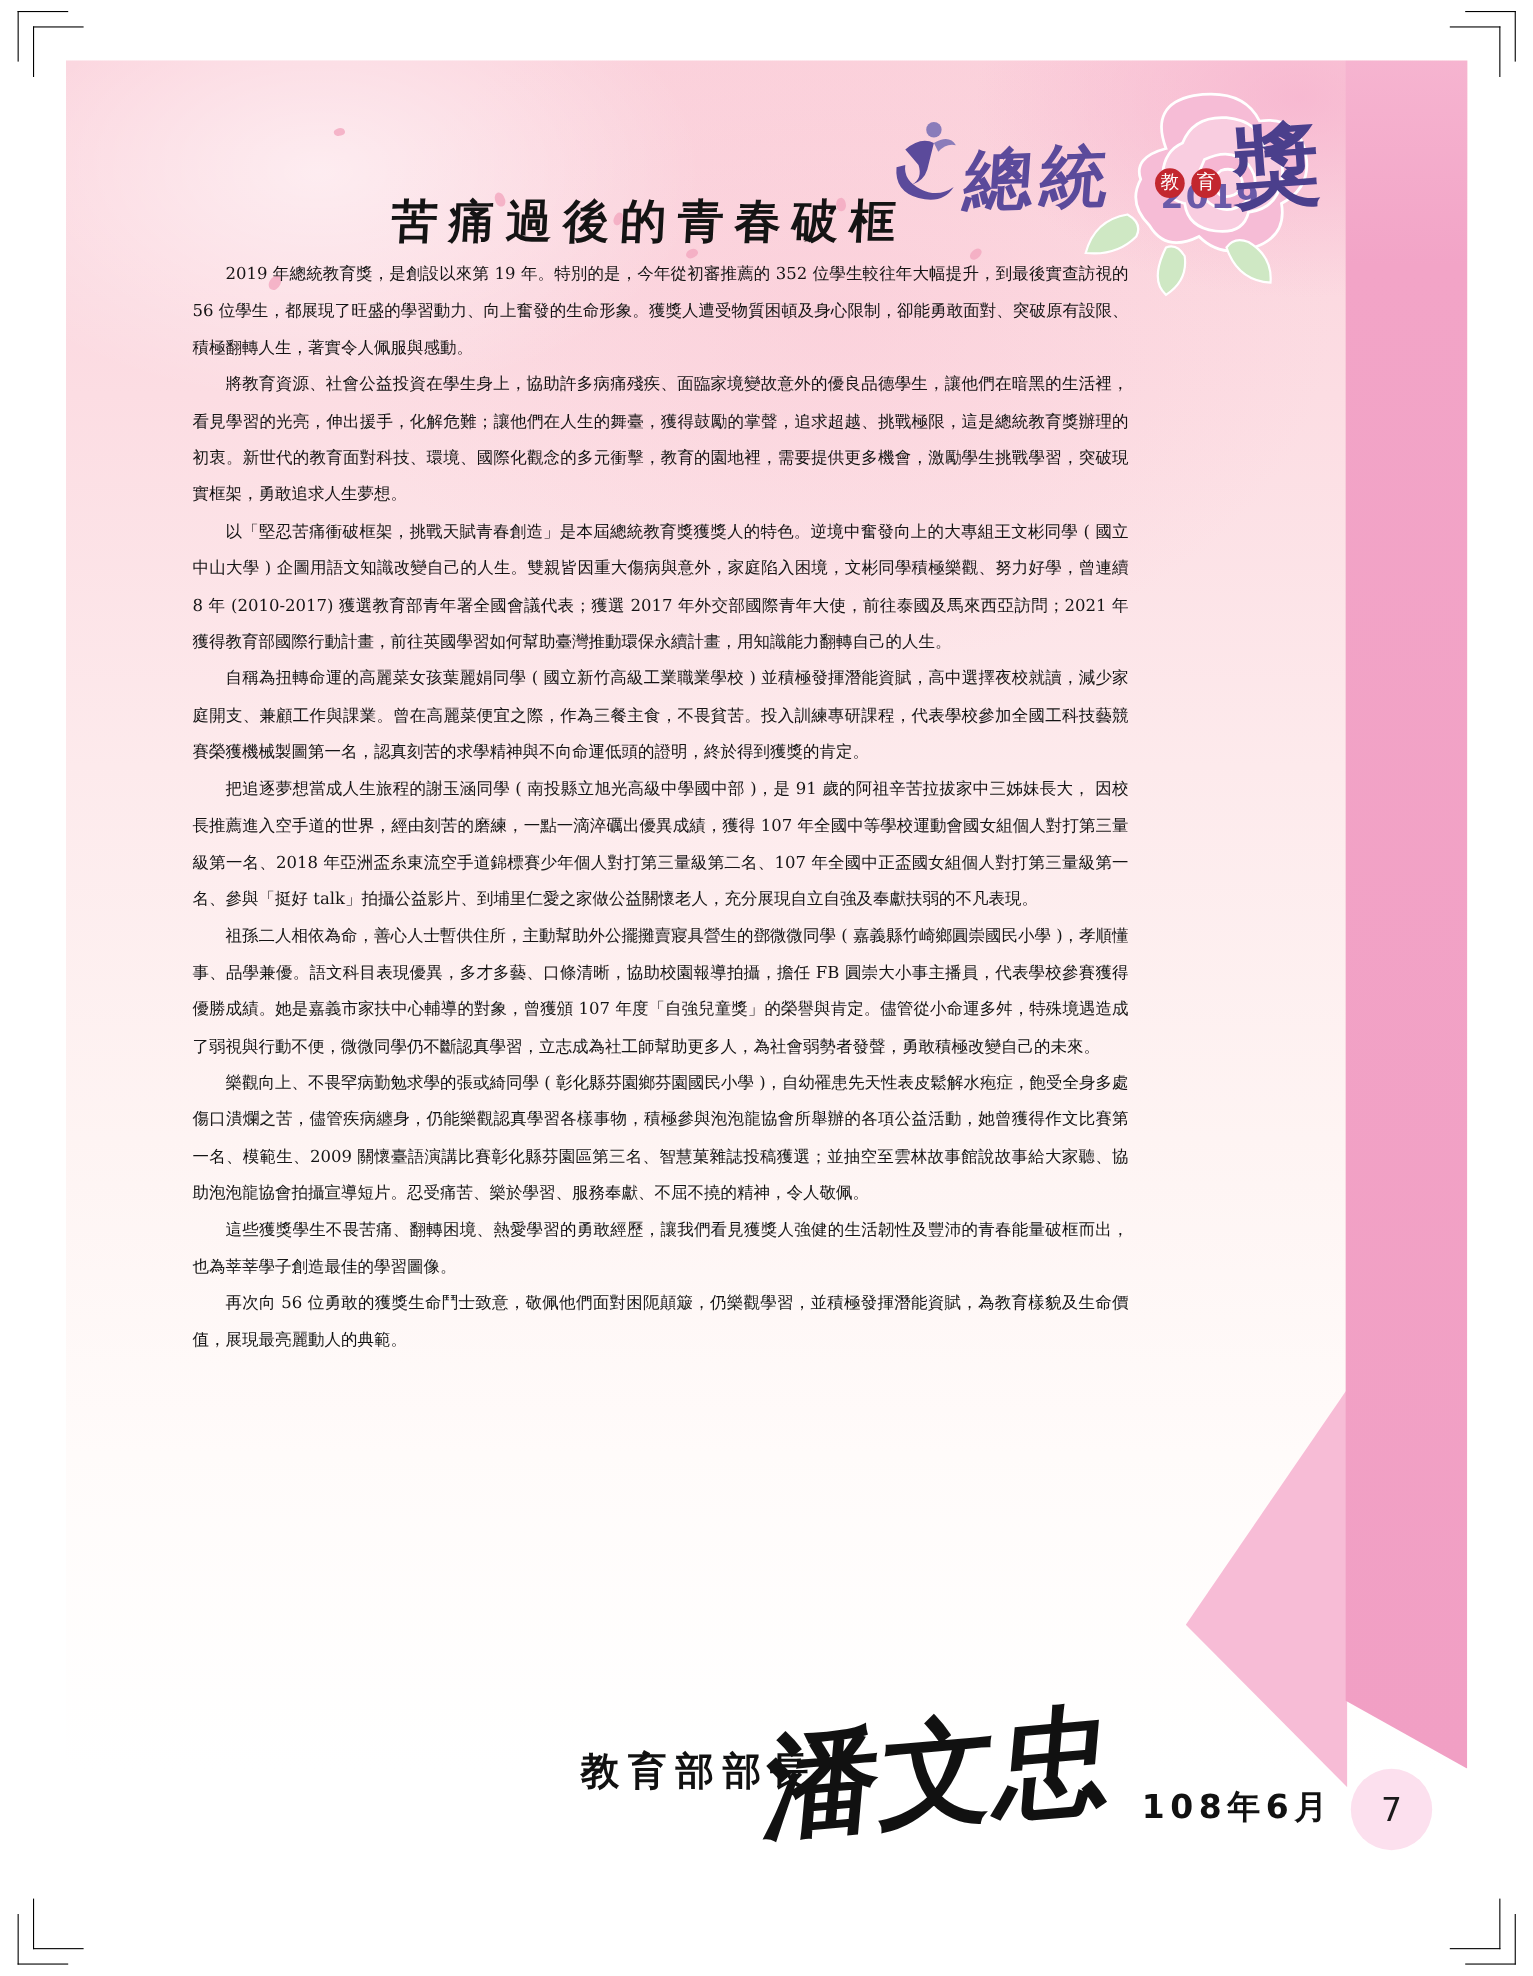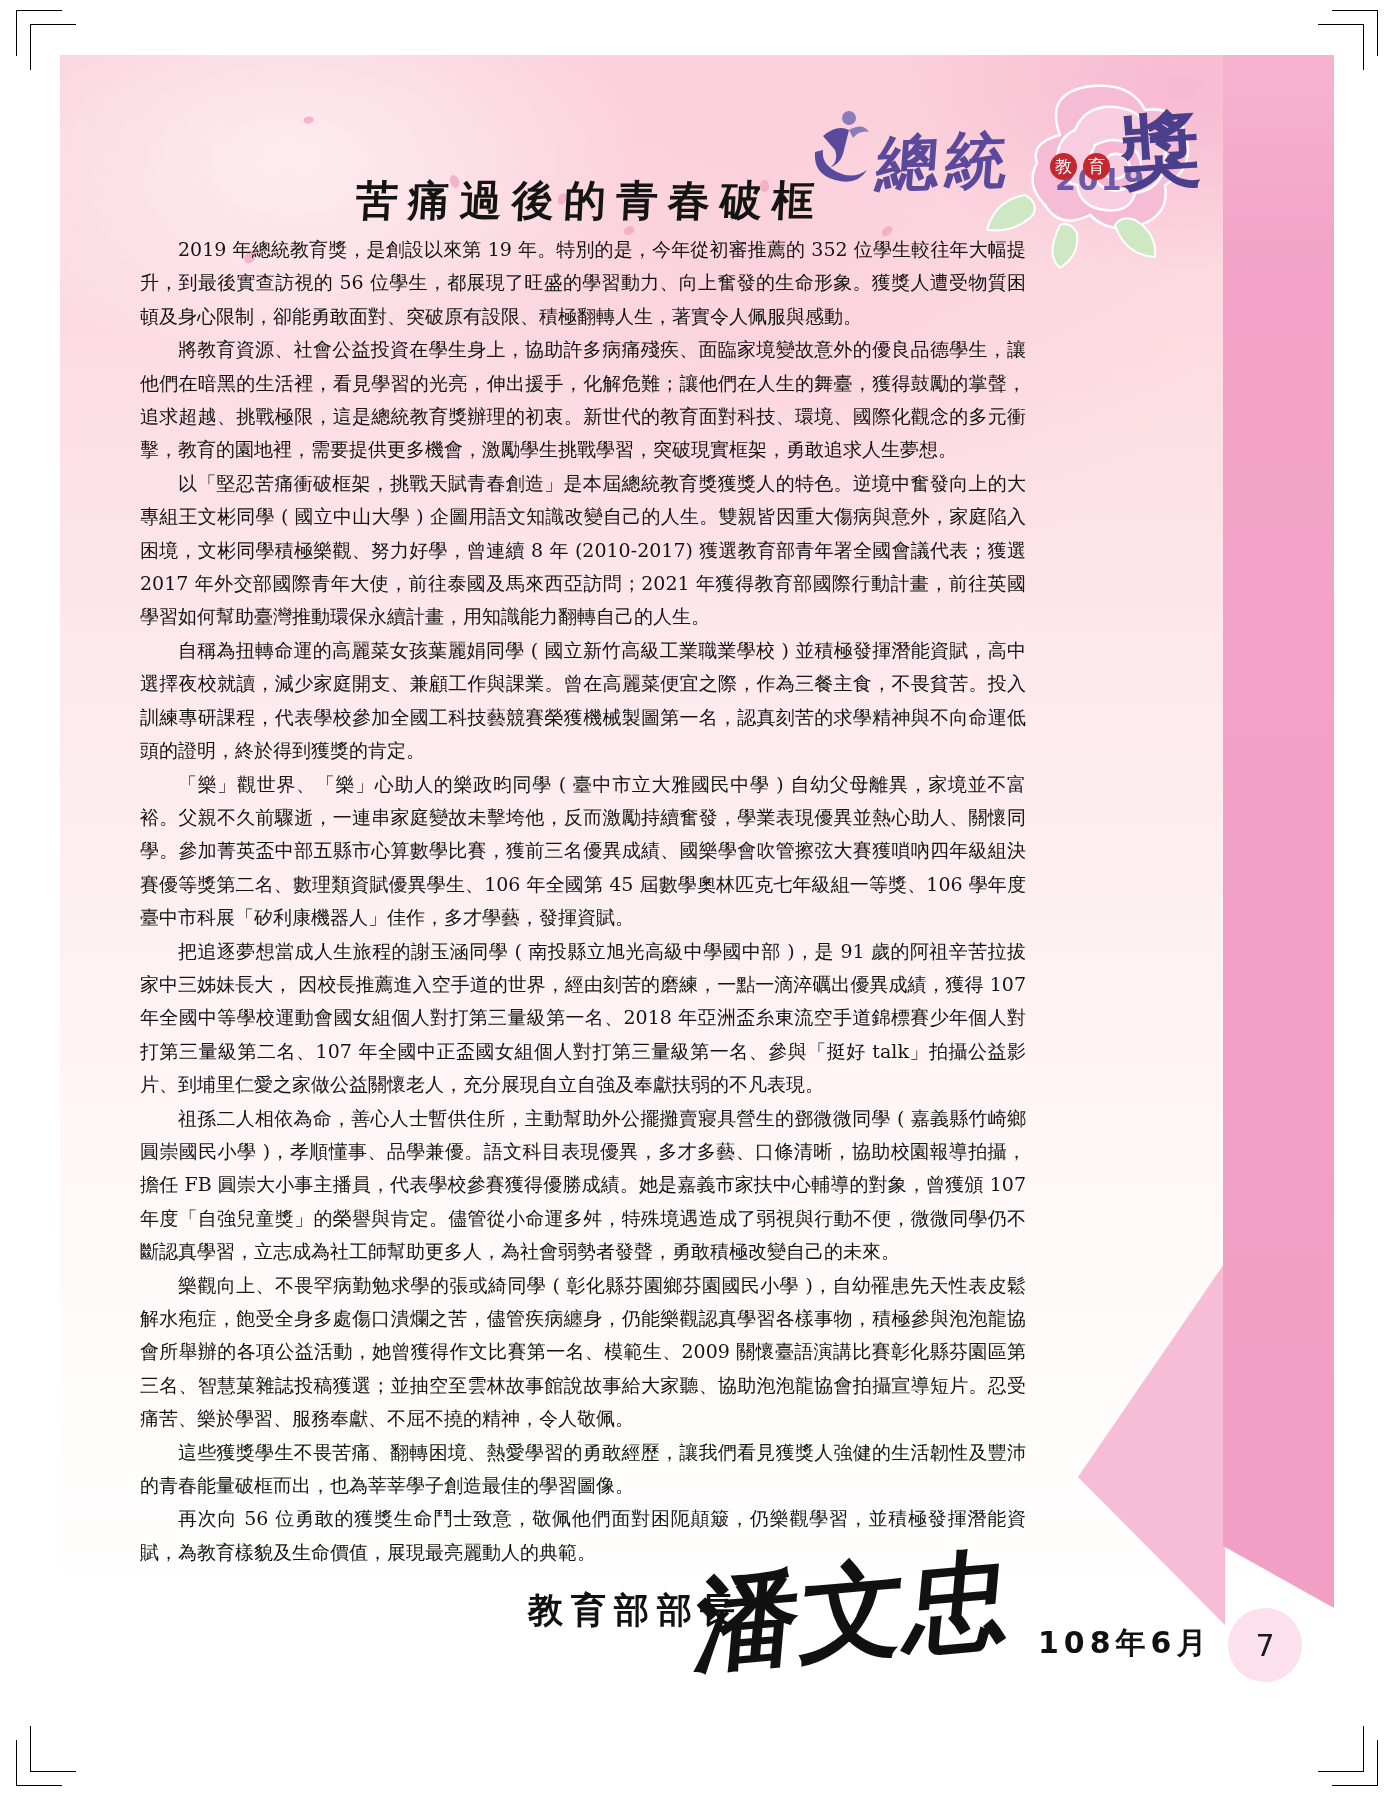--- a/index.html
+++ b/index.html
@@ -56,23 +56,23 @@
   
   .flower { position:absolute; left:905px; top:20px; z-index:4; }
 
   
   .doc-title { position:absolute; left:0; top:118px; width:1060px; text-align:center;
     font-size:42px; font-weight:bold; color:#141414; letter-spacing:10px;
     font-family:"DejaVu Serif","Liberation Serif",serif; transform:skewX(-3deg); z-index:6; }
 
   
   .content { position:absolute; left:80px; top:178px; width:886px; z-index:6; }
-  .content p { font-size:19px; line-height:33.4px; color:#141414; text-align:justify;
+  .content p { font-size:15px; line-height:33.4px; color:#141414; text-align:justify;
     text-indent:2em; font-family:"DejaVu Serif","Liberation Serif",serif;
-    text-justify:inter-ideograph; }
+    text-justify:inter-ideograph;margin-left:35px; }
 
   
   .sig { position:absolute; left:0; top:1500px; width:1274px; height:220px; z-index:6; }
   .sig-title { position:absolute; left:468px; top:32px; font-size:35px; font-weight:bold;
     color:#111; letter-spacing:8px; font-family:"DejaVu Serif","Liberation Serif",serif;text-align:center; }
   .sig-name { position:absolute; left:635px; top:-12px; font-size:104px; font-weight:bold;
     color:#111; letter-spacing:2px; transform:rotate(-5deg) skewX(-10deg);
     font-family:"DejaVu Serif","Liberation Serif",serif; }
   .sig-date { position:absolute; left:978px; top:68px; font-size:30px; font-weight:bold;
     color:#111; letter-spacing:5px; font-family:"DejaVu Sans","Liberation Sans",sans-serif; }
@@ -141,21 +141,20 @@
       <span class="logo-award">獎</span>
     </div>
 
     <h1 class="doc-title">苦痛過後的青春破框</h1>
 
     <div class="content">
       <p>2019 年總統教育獎，是創設以來第 19 年。特別的是，今年從初審推薦的 352 位學生較往年大幅提升，到最後實查訪視的 56 位學生，都展現了旺盛的學習動力、向上奮發的生命形象。獲獎人遭受物質困頓及身心限制，卻能勇敢面對、突破原有設限、積極翻轉人生，著實令人佩服與感動。</p>
       <p>將教育資源、社會公益投資在學生身上，協助許多病痛殘疾、面臨家境變故意外的優良品德學生，讓他們在暗黑的生活裡，看見學習的光亮，伸出援手，化解危難；讓他們在人生的舞臺，獲得鼓勵的掌聲，追求超越、挑戰極限，這是總統教育獎辦理的初衷。新世代的教育面對科技、環境、國際化觀念的多元衝擊，教育的園地裡，需要提供更多機會，激勵學生挑戰學習，突破現實框架，勇敢追求人生夢想。</p>
       <p>以「堅忍苦痛衝破框架，挑戰天賦青春創造」是本屆總統教育獎獲獎人的特色。逆境中奮發向上的大專組王文彬同學 ( 國立中山大學 ) 企圖用語文知識改變自己的人生。雙親皆因重大傷病與意外，家庭陷入困境，文彬同學積極樂觀、努力好學，曾連續 8 年 (2010-2017) 獲選教育部青年署全國會議代表；獲選 2017 年外交部國際青年大使，前往泰國及馬來西亞訪問；2021 年獲得教育部國際行動計畫，前往英國學習如何幫助臺灣推動環保永續計畫，用知識能力翻轉自己的人生。</p>
       <p>自稱為扭轉命運的高麗菜女孩葉麗娟同學 ( 國立新竹高級工業職業學校 ) 並積極發揮潛能資賦，高中選擇夜校就讀，減少家庭開支、兼顧工作與課業。曾在高麗菜便宜之際，作為三餐主食，不畏貧苦。投入訓練專研課程，代表學校參加全國工科技藝競賽榮獲機械製圖第一名，認真刻苦的求學精神與不向命運低頭的證明，終於得到獲獎的肯定。</p>
-      <p>「樂」觀世界、「樂」心助人的樂政昀同學 ( 臺中市立大雅國民中學 ) 自幼父母離異，家境並不富裕。父親不久前驟逝，一連串家庭變故未擊垮他，反而激勵持續奮發，學業表現優異並熱心助人、關懷同學。參加菁英盃中部五縣市心算數學比賽，獲前三名優異成績、國樂學會吹管擦弦大賽獲嗩吶四年級組決賽優等獎第二名、數理類資賦優異學生、106 年全國第 45 屆數學奧林匹克七年級組一等獎、106 學年度臺中市科展「矽利康機器人」佳作，多才學藝，發揮資賦。</p>
       <p>把追逐夢想當成人生旅程的謝玉涵同學 ( 南投縣立旭光高級中學國中部 )，是 91 歲的阿祖辛苦拉拔家中三姊妹長大， 因校長推薦進入空手道的世界，經由刻苦的磨練，一點一滴淬礪出優異成績，獲得 107 年全國中等學校運動會國女組個人對打第三量級第一名、2018 年亞洲盃糸東流空手道錦標賽少年個人對打第三量級第二名、107 年全國中正盃國女組個人對打第三量級第一名、參與「挺好 talk」拍攝公益影片、到埔里仁愛之家做公益關懷老人，充分展現自立自強及奉獻扶弱的不凡表現。</p>
       <p>祖孫二人相依為命，善心人士暫供住所，主動幫助外公擺攤賣寢具營生的鄧微微同學 ( 嘉義縣竹崎鄉圓崇國民小學 )，孝順懂事、品學兼優。語文科目表現優異，多才多藝、口條清晰，協助校園報導拍攝，擔任 FB 圓崇大小事主播員，代表學校參賽獲得優勝成績。她是嘉義市家扶中心輔導的對象，曾獲頒 107 年度「自強兒童獎」的榮譽與肯定。儘管從小命運多舛，特殊境遇造成了弱視與行動不便，微微同學仍不斷認真學習，立志成為社工師幫助更多人，為社會弱勢者發聲，勇敢積極改變自己的未來。</p>
       <p>樂觀向上、不畏罕病勤勉求學的張或綺同學 ( 彰化縣芬園鄉芬園國民小學 )，自幼罹患先天性表皮鬆解水疱症，飽受全身多處傷口潰爛之苦，儘管疾病纏身，仍能樂觀認真學習各樣事物，積極參與泡泡龍協會所舉辦的各項公益活動，她曾獲得作文比賽第一名、模範生、2009 關懷臺語演講比賽彰化縣芬園區第三名、智慧菓雜誌投稿獲選；並抽空至雲林故事館說故事給大家聽、協助泡泡龍協會拍攝宣導短片。忍受痛苦、樂於學習、服務奉獻、不屈不撓的精神，令人敬佩。</p>
       <p>這些獲獎學生不畏苦痛、翻轉困境、熱愛學習的勇敢經歷，讓我們看見獲獎人強健的生活韌性及豐沛的青春能量破框而出，也為莘莘學子創造最佳的學習圖像。</p>
       <p>再次向 56 位勇敢的獲獎生命鬥士致意，敬佩他們面對困阨顛簸，仍樂觀學習，並積極發揮潛能資賦，為教育樣貌及生命價值，展現最亮麗動人的典範。</p>
     </div>
 
     <div class="sig">
       <span class="sig-title">教育部部長</span>
       <span class="sig-name">潘文忠</span>

